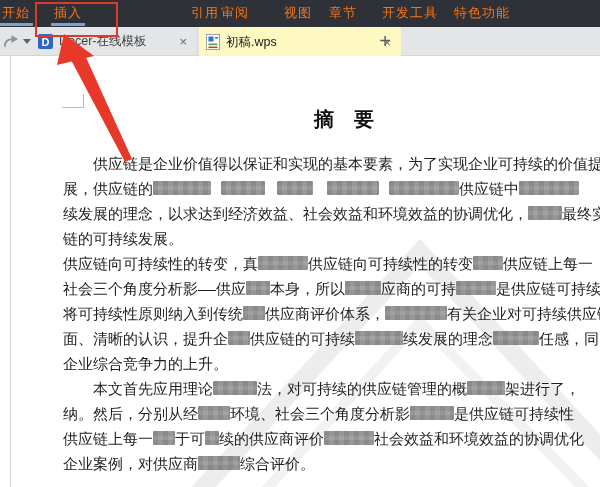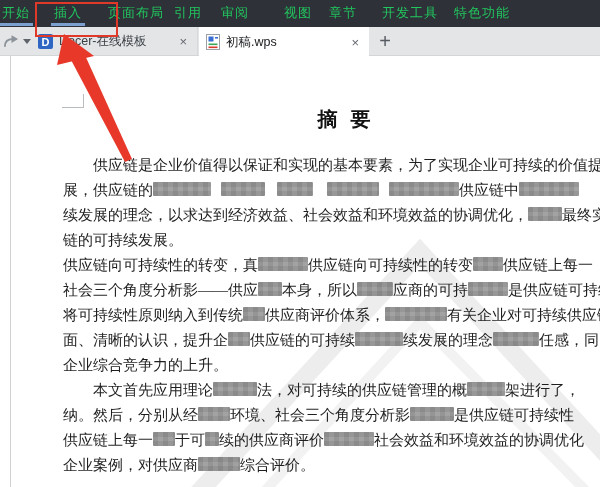--- a/index.html
+++ b/index.html
@@ -1,46 +1,46 @@
 <!DOCTYPE html>
 <html><head>
 <meta charset="utf-8">
 <style>
   html,body{margin:0;padding:0;background:#fff;}
   .screen{position:relative;width:600px;height:487px;overflow:hidden;background:#fff;
           font-family:"Liberation Sans",sans-serif;}
 
   
   .menubar{position:absolute;top:0;left:0;width:600px;height:27px;background:#2e3138;}
-  .menu-item{position:absolute;top:0;height:27px;line-height:26px;color:#22c55e;
+  .menu-item{position:absolute;top:0;height:27px;line-height:26px;color:#f97316;
              font-size:13px;letter-spacing:1px;cursor:default;}
   .menu-underline{position:absolute;left:-3px;right:-3px;bottom:1px;height:3px;background:#7b9fce;}
 
   
   .tabbar{position:absolute;top:27px;left:0;width:600px;height:29px;background:#e3e5e7;
           border-bottom:1px solid #d3d6d8;box-sizing:border-box;}
   .nav-redo{position:absolute;left:3px;top:7px;width:16px;height:14px;}
   .nav-caret{position:absolute;left:23px;top:12px;width:0;height:0;
              border-left:4px solid transparent;border-right:4px solid transparent;
              border-top:5px solid #5f646a;}
   .tab{position:absolute;top:0;height:29px;display:flex;align-items:center;
        font-size:12.5px;color:#3a3f44;box-sizing:border-box;}
   .tab.inactive{left:34px;width:164px;border-right:1px solid #d6d9db;}
-  .tab.active{left:199px;width:170px;background:#ffffff;height:30px;color:#17191c;}
+  .tab.active{left:199px;width:202px;background:#fef9c3;height:30px;color:#17191c;}
   .docer-icon{width:15px;height:15px;margin:0 6px 0 4px;background:#2f66c4;color:#fff;
               font-weight:bold;font-size:11px;border-radius:2px;display:flex;
               align-items:center;justify-content:center;font-family:"Liberation Sans",sans-serif;}
   .wpsdoc-icon{margin:0 6px 0 7px;}
   .tab-close{margin-left:auto;margin-right:10px;color:#64696f;font-size:13px;line-height:13px;cursor:default;}
   .newtab{position:absolute;left:375px;top:2px;width:20px;height:24px;color:#565b61;
           font-size:20px;line-height:24px;text-align:center;}
 
   
   .doc{position:absolute;top:56px;left:0;width:600px;height:431px;background:#fff;overflow:hidden;
-       font-family:Liberation Serif, serif;}
+       font-family:Liberation Mono, monospace;}
   .page-edge{position:absolute;left:10px;top:0;width:1px;height:431px;background:#cfd2d4;}
   .corner-mark{position:absolute;left:62px;top:38px;width:21px;height:13px;
                border-right:1px solid #b9bdc1;border-bottom:1px solid #b9bdc1;}
   .doc-title{position:absolute;left:10px;top:50px;width:672px;text-align:center;
              font-size:20px;font-weight:bold;color:#121212;letter-spacing:4px;}
   .doc-body{position:absolute;left:63px;top:97px;width:540px;}
   .line{height:25px;line-height:25px;font-size:15px;color:#1e1e1e;white-space:nowrap;}
   .line.indent{padding-left:30px;}
   .cens{display:inline-block;height:14px;vertical-align:-1px;border-radius:1px;
         background-image:
@@ -54,22 +54,21 @@
   .annotation{position:absolute;left:0;top:0;pointer-events:none;z-index:20;}
 </style>
 </head>
 <body>
 
 <div class="screen">
 
   <div class="menubar">
     <div class="menu-item" style="left:2px"><span>开始</span><div class="menu-underline"></div></div>
     <div class="menu-item" style="left:54px"><span>插入</span><div class="menu-underline"></div></div>
-    <div class="menu-item" style="left:108px"><span>页面布局</span></div>
-    <div class="menu-item" style="left:174px"><span>引用</span></div>
+    <div class="menu-item" style="left:191px"><span>引用</span></div>
     <div class="menu-item" style="left:221px"><span>审阅</span></div>
     <div class="menu-item" style="left:284px"><span>视图</span></div>
     <div class="menu-item" style="left:329px"><span>章节</span></div>
     <div class="menu-item" style="left:454px"><span>特色功能</span></div>
     <div class="menu-item" style="left:382px"><span>开发工具</span></div>
   </div>
 
   <div class="tabbar">
     <svg class="nav-redo" viewBox="0 0 17 14">
       <path d="M2 13 Q2 5 10 5" fill="none" stroke="#8d939a" stroke-width="2"></path>

